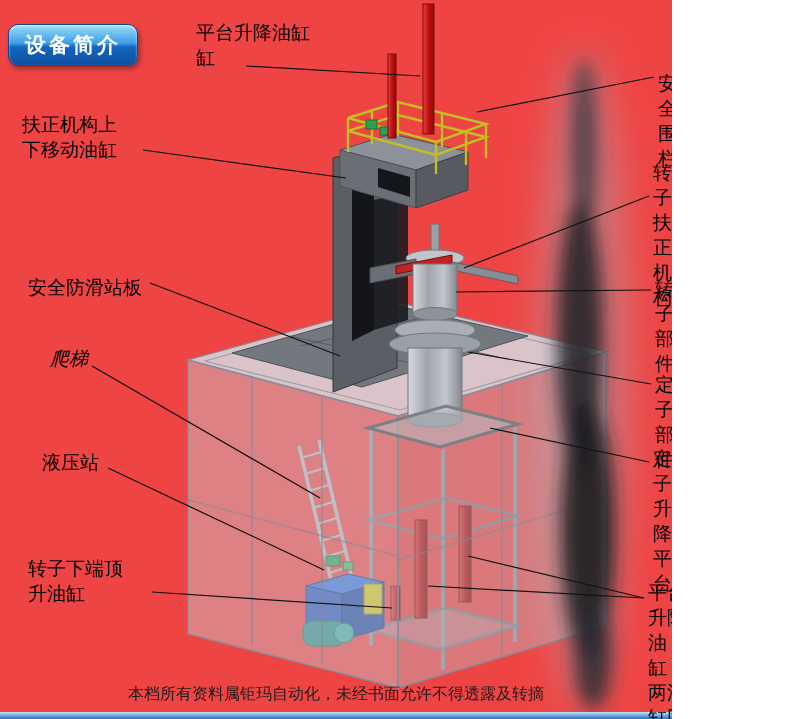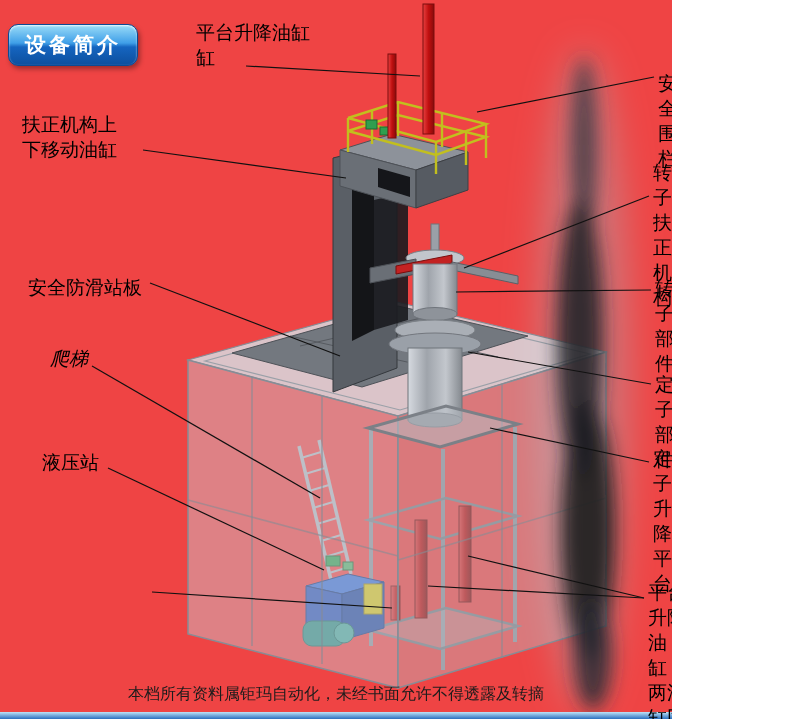--- a/index.html
+++ b/index.html
@@ -202,18 +202,20 @@
 构</div>
   <div class="label lbl-centering">扶正机构上
 下移动油缸</div>
   <div class="label lbl-antislip">安全防滑站板</div>
   <div class="label lbl-rotor-part">转子部件</div>
   <div class="label lbl-ladder">爬梯</div>
   <div class="label lbl-stator-part">定子部件</div>
   <div class="label lbl-hydraulic">液压站</div>
   <div class="label lbl-stator-platform">定子升降平
 台</div>
+  <div class="label lbl-rotor-jack">转子下端顶
+升油缸</div>
   <div class="label lbl-platform-cyl">平台升降油缸，
 两油缸同步</div>
 
   <div class="footer">本档所有资料属钜玛自动化，未经书面允许不得透露及转摘</div>
   <div class="bottom-bar"></div>
 </div>
 
 </body></html>

